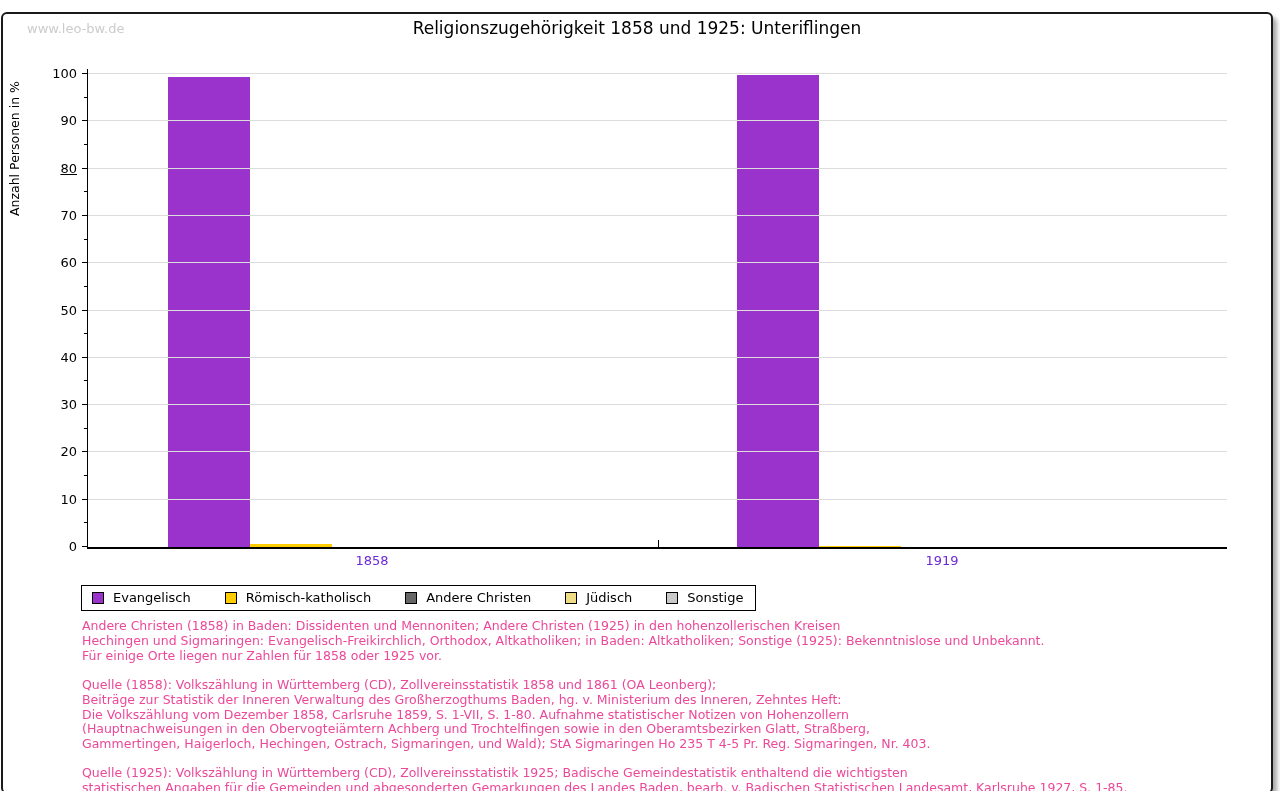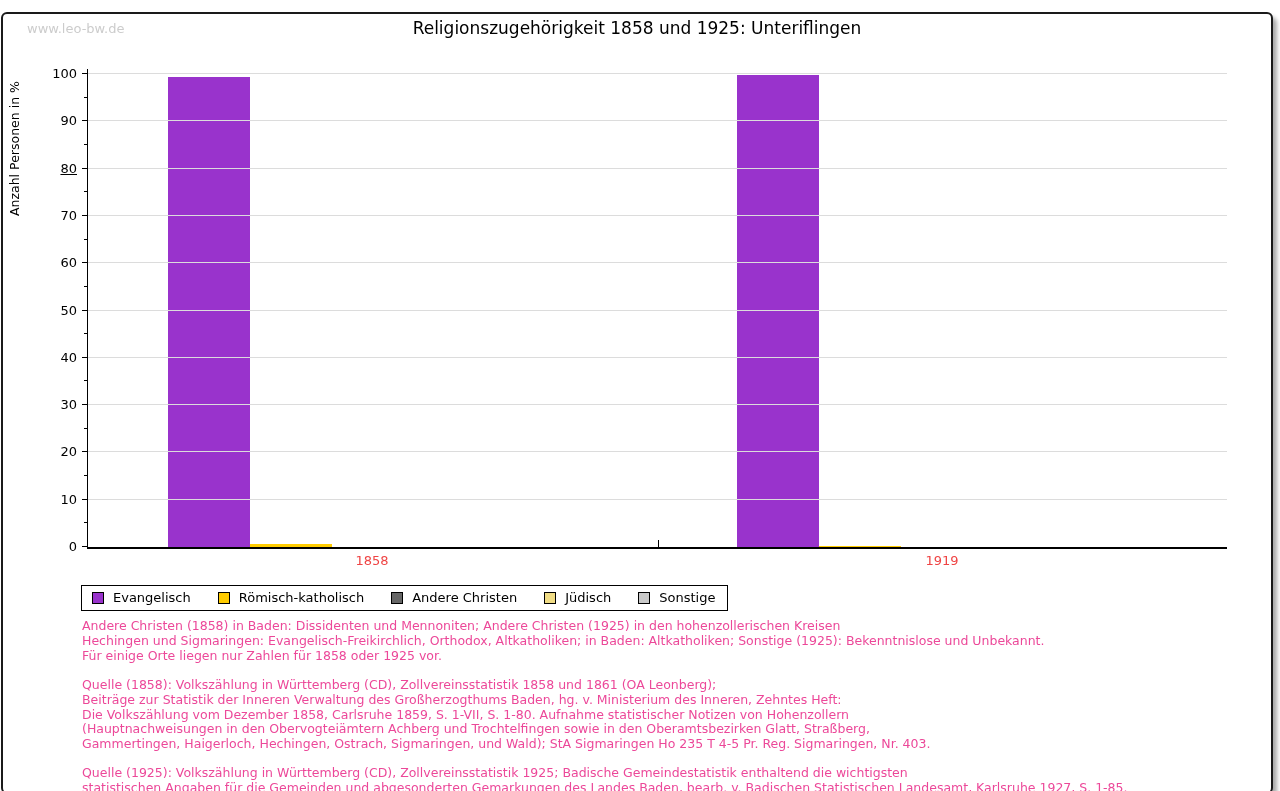--- a/index.html
+++ b/index.html
@@ -32,24 +32,24 @@
   .ytick-minor { position:absolute; right:100%; width:4px; height:1px; background:#000; }
   .ytick-label {
     position:absolute; right:calc(100% + 11px); height:14px; line-height:14px;
     font-size:13px; color:#000; white-space:nowrap;
   }
   .xtick-mid { position:absolute; left:50%; bottom:0; width:1px; height:7px; background:#000; }
   .bars-row { position:absolute; left:0; bottom:0; width:100%; height:100%; display:flex; }
   .bar-group { width:50%; height:100%; display:flex; align-items:flex-end; justify-content:center; }
   .bar { width:82px; }
   .x-labels { position:absolute; left:84px; top:539px; width:1140px; display:flex; }
-  .x-label { width:50%; text-align:center; font-size:13px; color:#ef4444; }
+  .x-label { width:50%; text-align:center; font-size:13px; color:#6d28d9; }
   .legend {
     position:absolute; left:78px; top:571px;
-    display:inline-flex; align-items:center; gap:27px;
+    display:inline-flex; align-items:center; gap:34px;
     border:1px solid #000; background:#fff; padding:4px 12px 5px 10px;
   }
   .legend-item { display:flex; align-items:center; gap:9px; }
   .legend-swatch { width:12px; height:12px; border:1px solid #000; }
   .legend-label { font-size:13px; color:#000; white-space:nowrap; }
   .notes { position:absolute; left:79px; top:605px; width:1140px; }
   .note-p { margin-bottom:14px; }
   .note-line { font-size:12.5px; line-height:14.9px; color:#ec4899; white-space:nowrap; }
 </style>
 </head>

